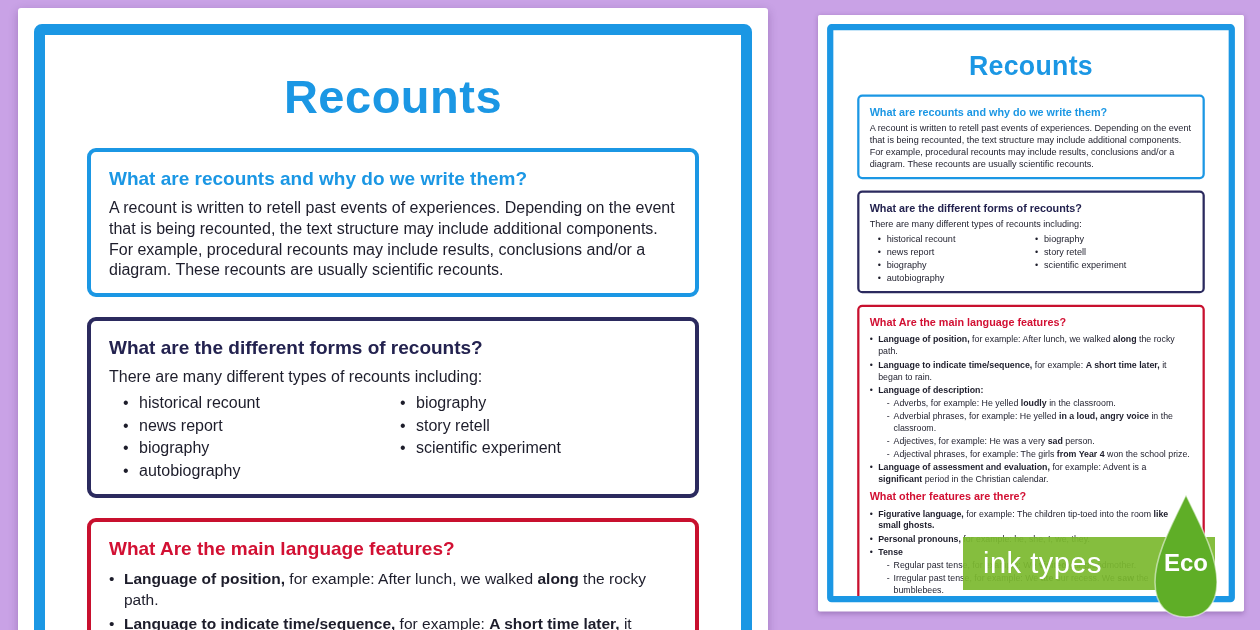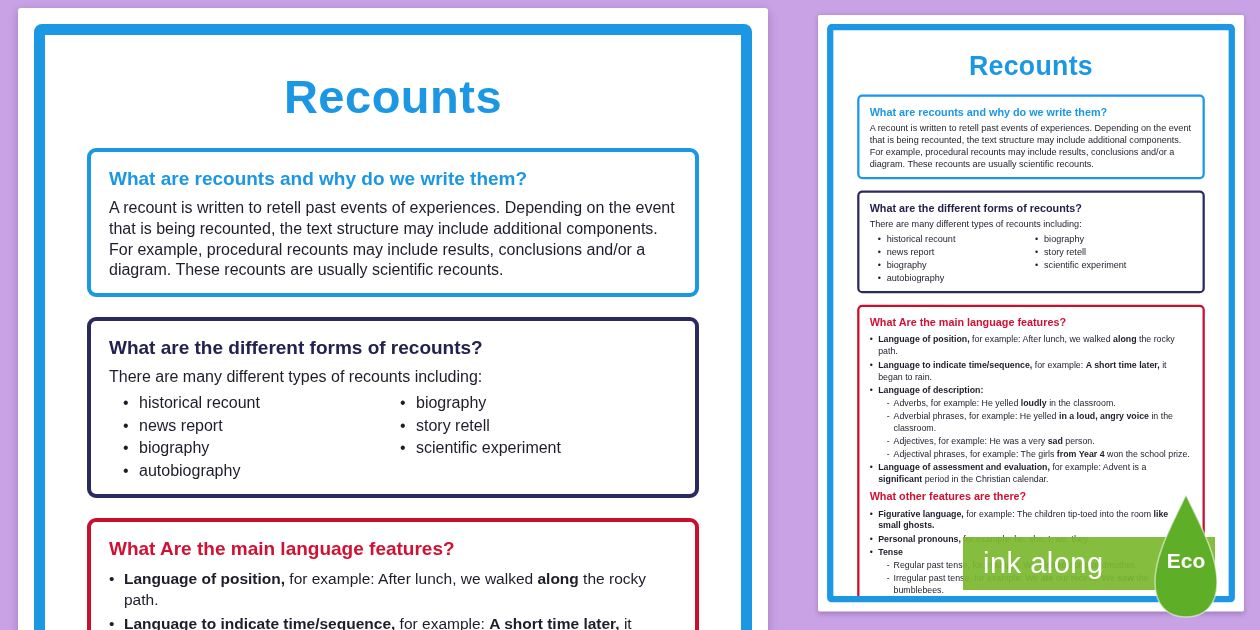--- a/index.html
+++ b/index.html
@@ -45,21 +45,21 @@
   .eco-banner{
     position:absolute;left:963px;top:537px;width:252px;height:53px;
     background:rgba(124,185,47,0.93);z-index:6;display:flex;align-items:center;
   }
   .eco-banner .banner-label{
     color:#ffffff;font-size:29px;font-weight:500;padding-left:20px;letter-spacing:.5px;
   }
   .eco-leaf{position:absolute;left:1151px;top:495px;width:70px;height:124px;z-index:7;}
   .eco-leaf .leaf-text{
     position:absolute;left:0;top:54px;width:70px;text-align:center;
-    color:#ffffff;font-size:21px;font-weight:800;
+    color:#ffffff;font-size:24px;font-weight:800;
   }
 </style>
 </head>
 <body>
 
 <div class="poster large">
   <div class="frame">
     <h1 class="poster-title">Recounts</h1>
 
     <section class="box box-blue">
@@ -228,20 +228,20 @@
           <div class="rich-li indent-1">
             <span class="marker">-</span>
             <span class="li-text"><span>Irregular past tense, for example: We </span><span style="font-weight: 700;">ate</span><span> our recess. We </span><span style="font-weight: 700;">saw</span><span> the bumblebees.</span></span>
           </div>
         </div>
     </section>
   </div>
 </div>
 
 <div class="eco-banner">
-  <span class="banner-label">ink along</span>
+  <span class="banner-label">ink types</span>
 </div>
 <div class="eco-leaf">
   <svg width="70" height="124" viewBox="0 0 70 124">
     <path d="M35 0 C19 33 4 61 4 87 C4 111 17 122 35 122 C53 122 66 111 66 87 C66 61 51 33 35 0 Z" fill="#5fae27" stroke="rgba(255,255,255,0.55)" stroke-width="1.5"></path>
   </svg>
   <span class="leaf-text">Eco</span>
 </div>
 
 </body></html>

